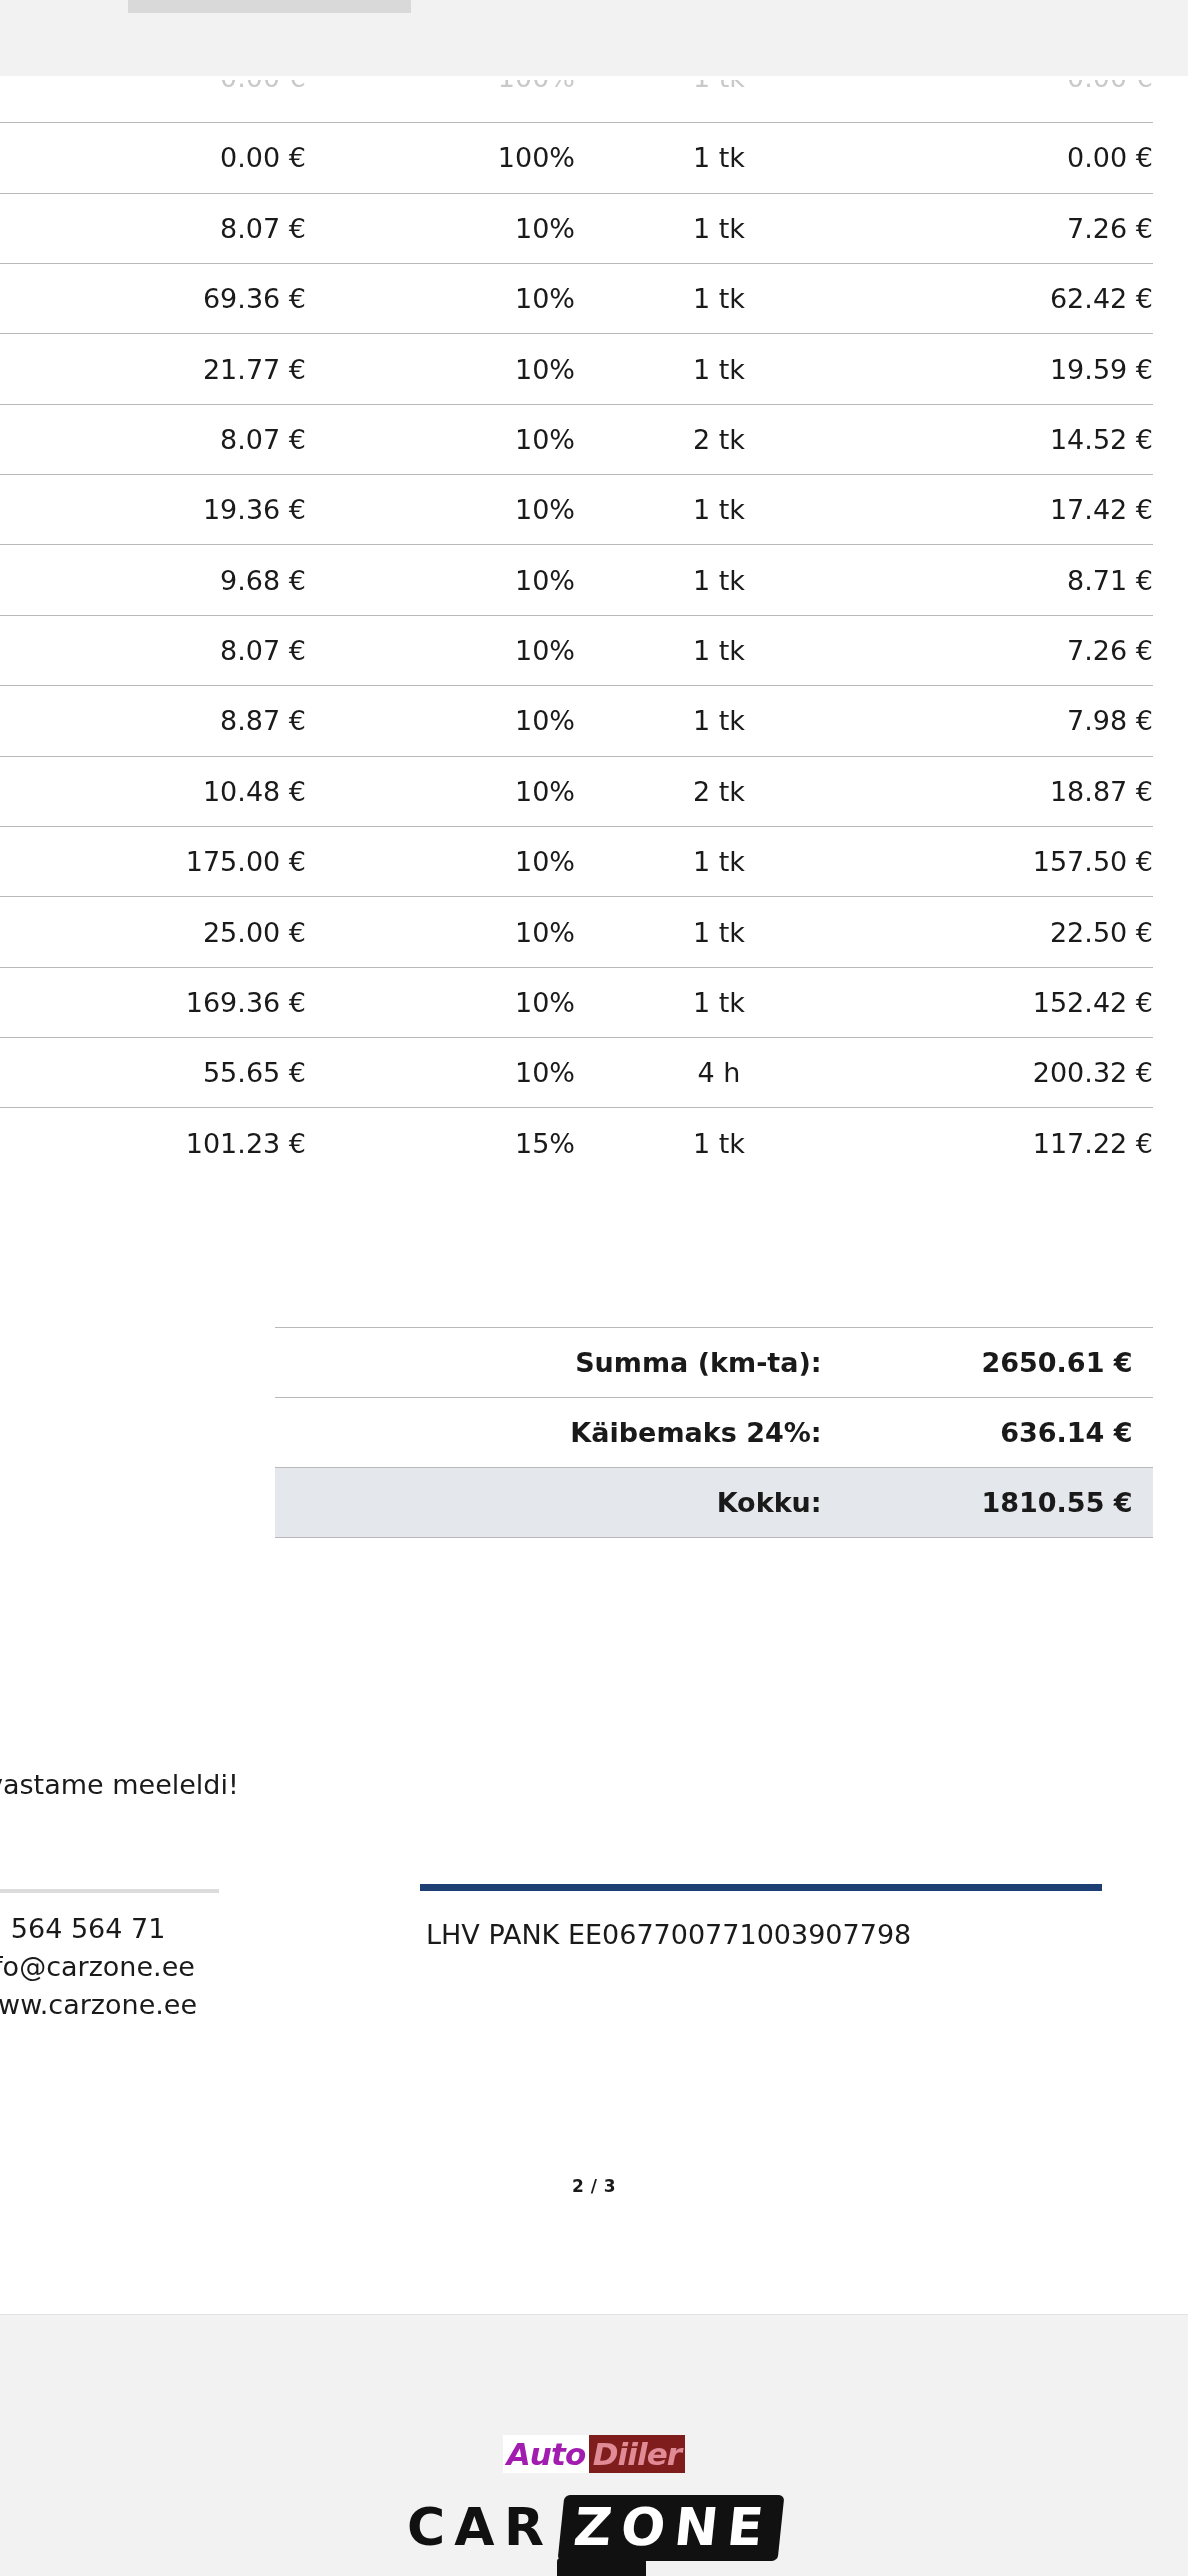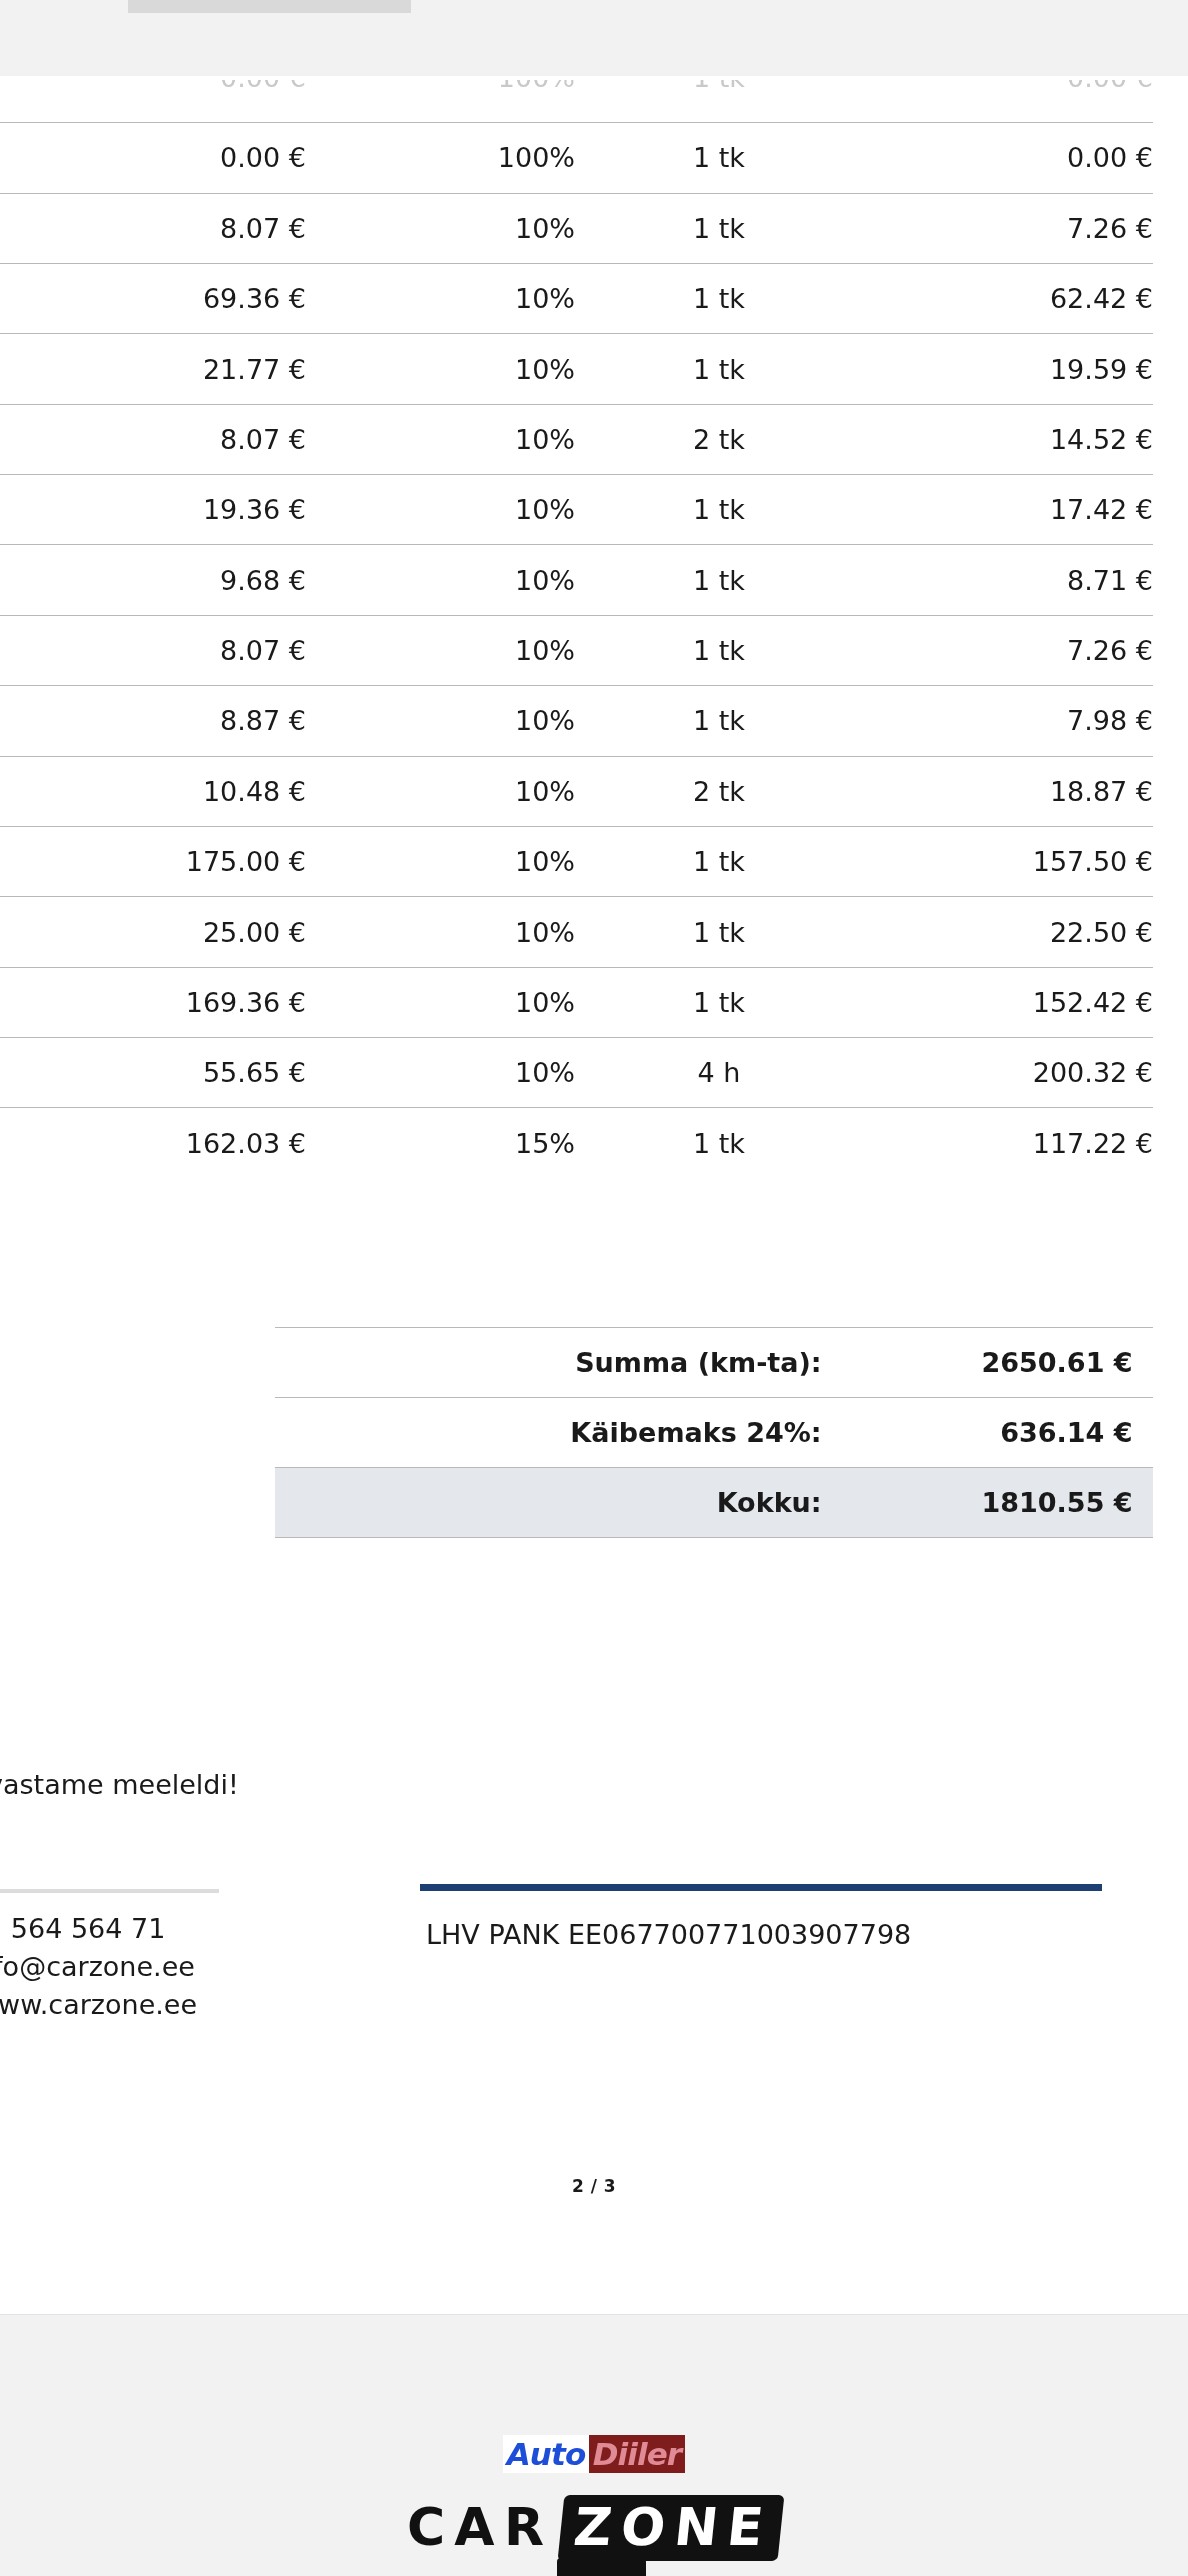--- a/index.html
+++ b/index.html
@@ -182,21 +182,21 @@
     left: 0;
     width: 1188px;
     text-align: center;
     font-size: 31px;
     font-weight: bold;
     font-style: italic;
     letter-spacing: -0.9px;
   }
   .autodiiler .auto {
     background: #ffffff;
-    color: #1d4ed8;
+    color: #a21caf;
     padding: 0.9px 3.7px;
     font-style: italic;
   }
   .autodiiler .diiler {
     background: #7f1d1d;
     color: #e08a96;
     padding: 0.9px 3.7px;
   }
   .carzone-logo {
     position: absolute;
@@ -329,21 +329,21 @@
         <td class="c-qty">1 tk</td>
         <td class="c-total">152.42 €</td>
       </tr>
       <tr>
         <td class="c-price">55.65 €</td>
         <td class="c-disc">10%</td>
         <td class="c-qty">4 h</td>
         <td class="c-total">200.32 €</td>
       </tr>
       <tr>
-        <td class="c-price">162.03 €</td>
+        <td class="c-price">101.23 €</td>
         <td class="c-disc">15%</td>
         <td class="c-qty">1 tk</td>
         <td class="c-total">117.22 €</td>
       </tr>
     </tbody>
   </table>
 </div>
 
 <div class="summary">
   <div class="srow first">

